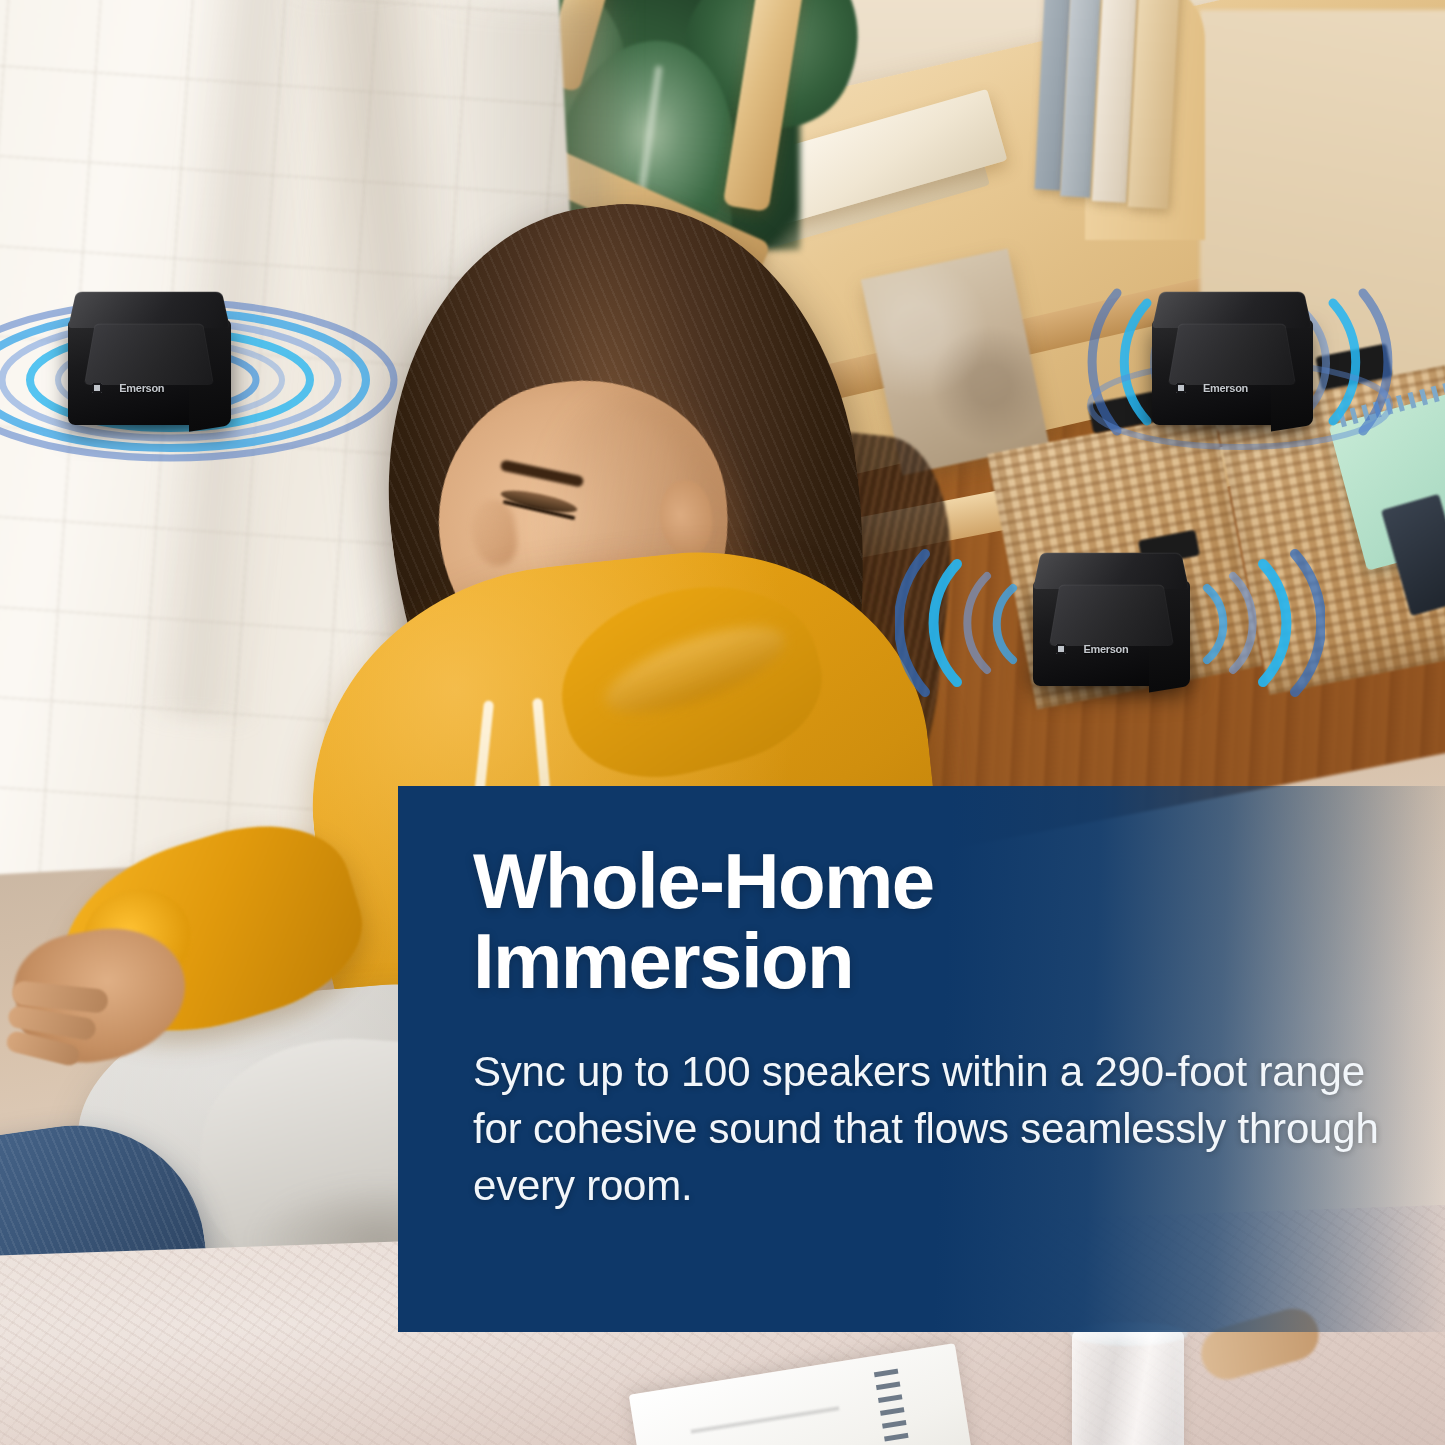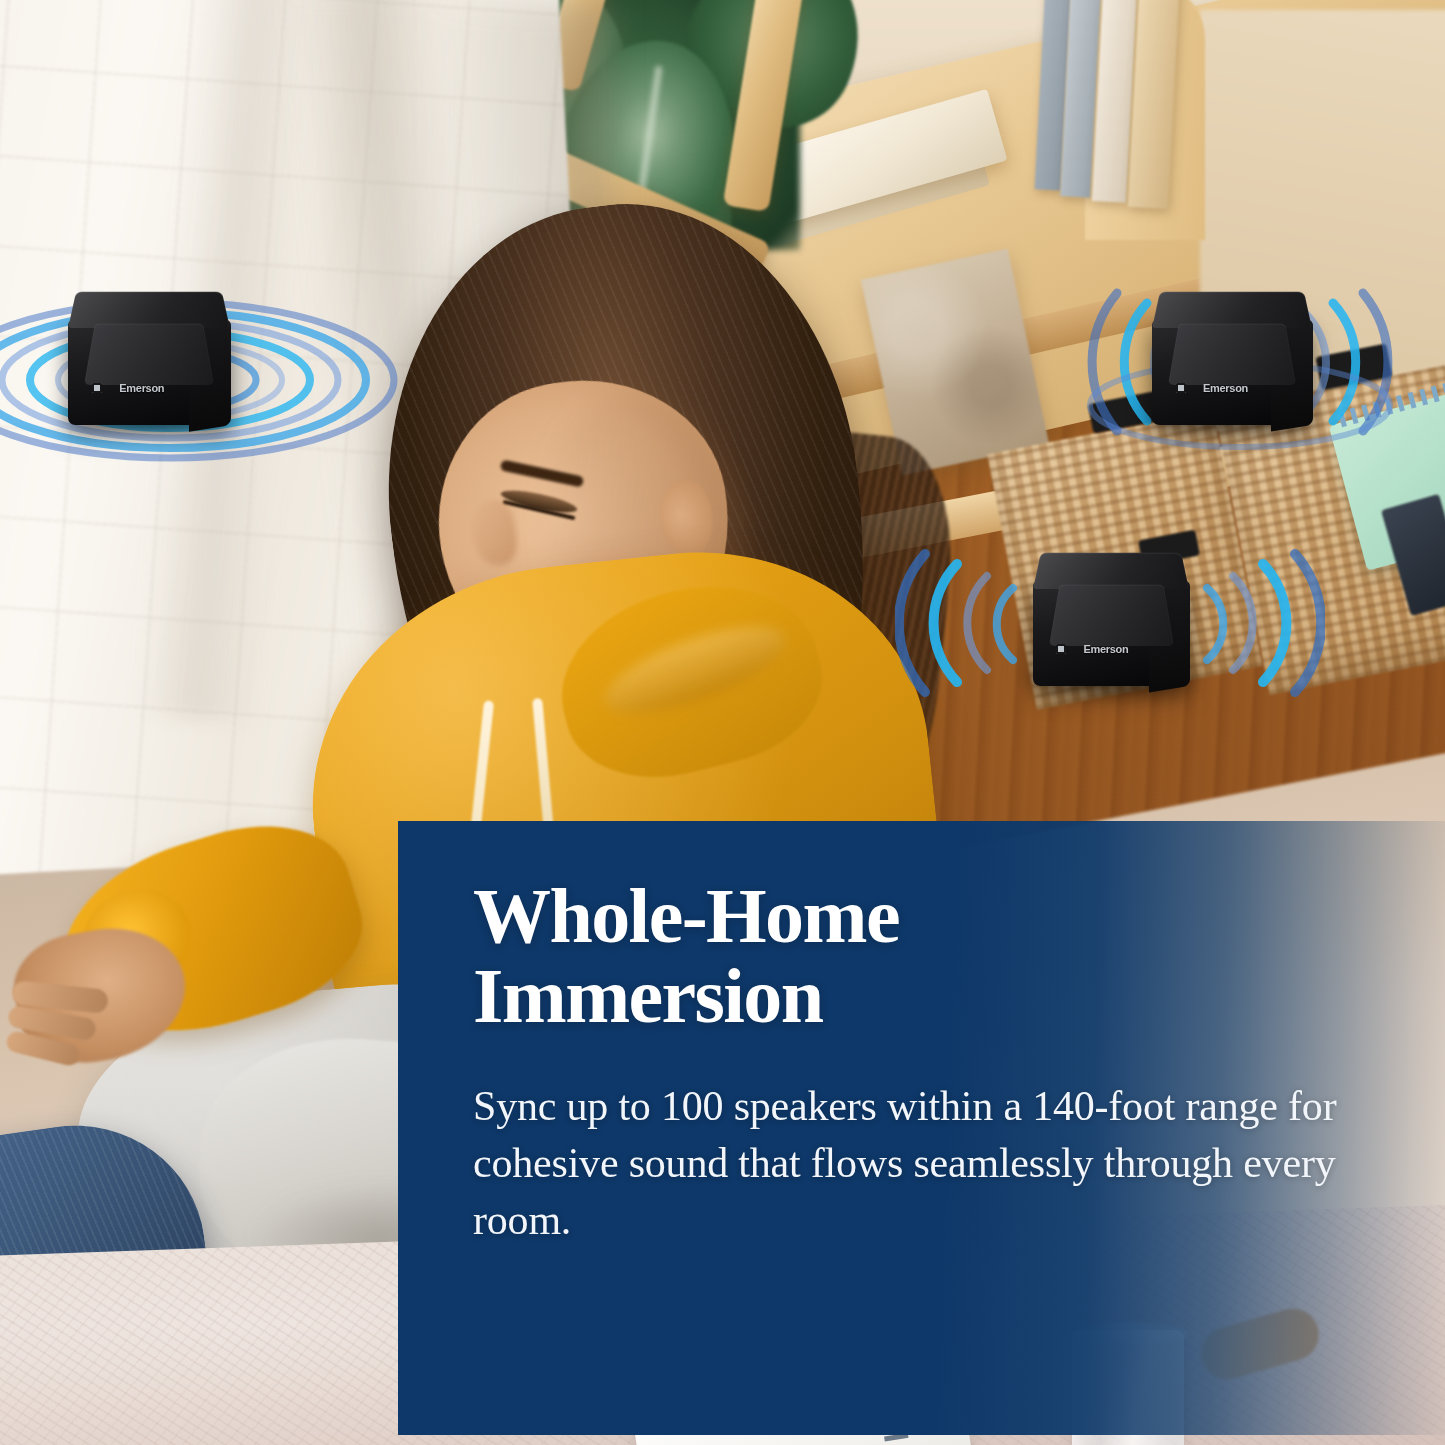--- a/index.html
+++ b/index.html
@@ -633,21 +633,21 @@
       <div class="side"></div>
       <div class="top"></div>
       <div class="top-inset"></div>
       <div class="logo">
         <span class="mark"></span>
         <span>Emerson</span>
       </div>
     </div>
   </div>
 
-  <div class="panel" style="left:398px; top:821px; width:1047px; height:614px;font-family:Liberation Serif, serif;">
+  <div class="panel" style="left:398px; top:786px; width:1047px; height:546px;">
     <div class="panel-inner" style="left:75px; top:55px; right:40px;">
       <div class="panel-title">Whole-Home
 Immersion</div>
-      <div class="panel-body">Sync up to 100 speakers within a 140-foot range for cohesive sound that flows seamlessly through every room.</div>
+      <div class="panel-body">Sync up to 100 speakers within a 290-foot range for cohesive sound that flows seamlessly through every room.</div>
     </div>
   </div>
 
 </div>
 
 </body></html>

